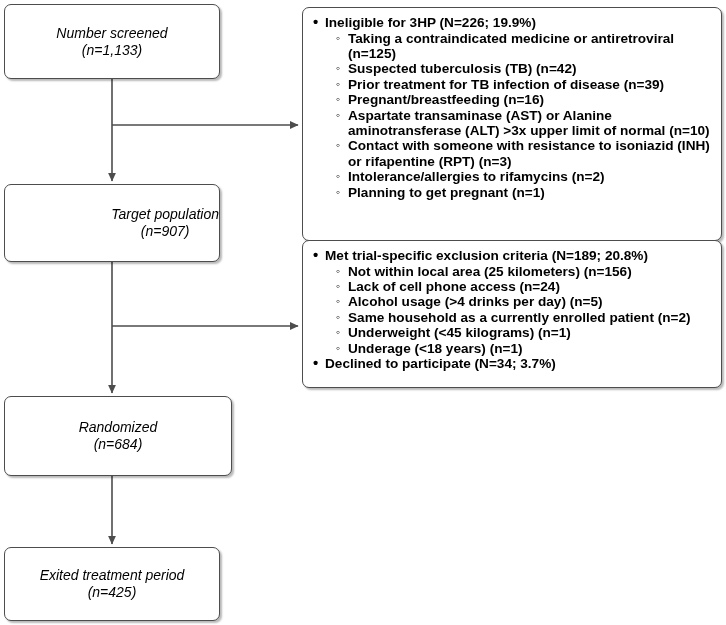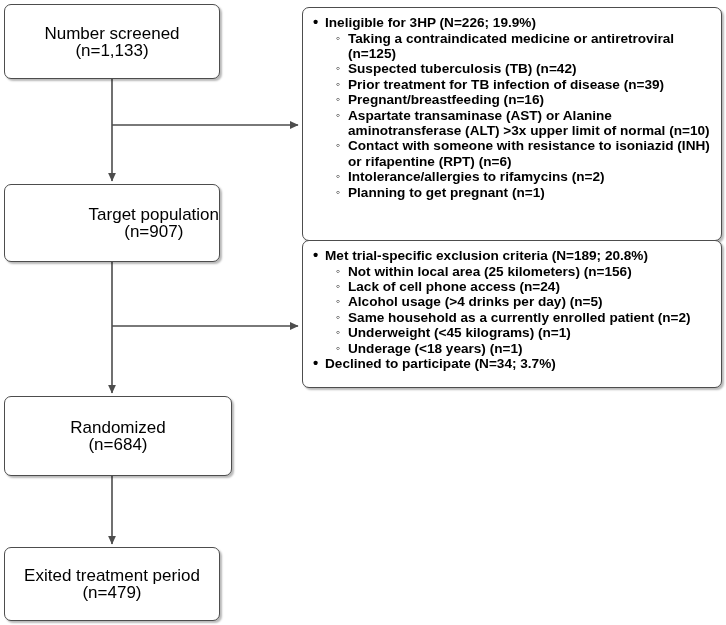--- a/index.html
+++ b/index.html
@@ -43,24 +43,25 @@
   }
 
   
   .flow-node {
     display: flex;
     align-items: center;
     justify-content: center;
     text-align: center;
   }
   .flow-label {
-    font-size: 17px;
+    font-size: 14px;
     line-height: 17px;
     color: #000;
     white-space: pre-line;
+    font-style: italic;
   }
 
   #node-screened      { left: 4px;  top: 4px;   width: 216px; height: 75px; }
   #node-target        { left: 4px;  top: 184px; width: 216px; height: 78px; justify-content: flex-end; }
   #node-randomized    { left: 4px;  top: 396px; width: 228px; height: 80px; }
   #node-exited        { left: 4px;  top: 547px; width: 216px; height: 74px; }
 
   
   .criteria-node {
     padding: 7px 8px 6px 8px;
@@ -149,34 +150,34 @@
 (n=907)</span>
   </div>
 
   <div class="node flow-node" id="node-randomized">
     <span class="flow-label">Randomized
 (n=684)</span>
   </div>
 
   <div class="node flow-node" id="node-exited">
     <span class="flow-label">Exited treatment period
-(n=479)</span>
+(n=425)</span>
   </div>
 
   <div class="node criteria-node" id="node-ineligible">
     <ul class="lv1">
       <li class="item1">
         <span class="txt1">Ineligible for 3HP (N=226; 19.9%)</span>
         <ul class="lv2">
           <li class="item2">Taking a contraindicated medicine or antiretroviral (n=125)</li>
           <li class="item2">Suspected tuberculosis (TB) (n=42)</li>
           <li class="item2">Prior treatment for TB infection of disease (n=39)</li>
           <li class="item2">Pregnant/breastfeeding (n=16)</li>
           <li class="item2">Aspartate transaminase (AST) or Alanine aminotransferase (ALT) &gt;3x upper limit of normal (n=10)</li>
-          <li class="item2">Contact with someone with resistance to isoniazid (INH) or rifapentine (RPT) (n=6)</li>
+          <li class="item2">Contact with someone with resistance to isoniazid (INH) or rifapentine (RPT) (n=3)</li>
           <li class="item2">Intolerance/allergies to rifamycins (n=2)</li>
           <li class="item2">Planning to get pregnant (n=1)</li>
         </ul>
       </li>
     </ul>
   </div>
 
   <div class="node criteria-node" id="node-exclusion">
     <ul class="lv1">
       <li class="item1">

